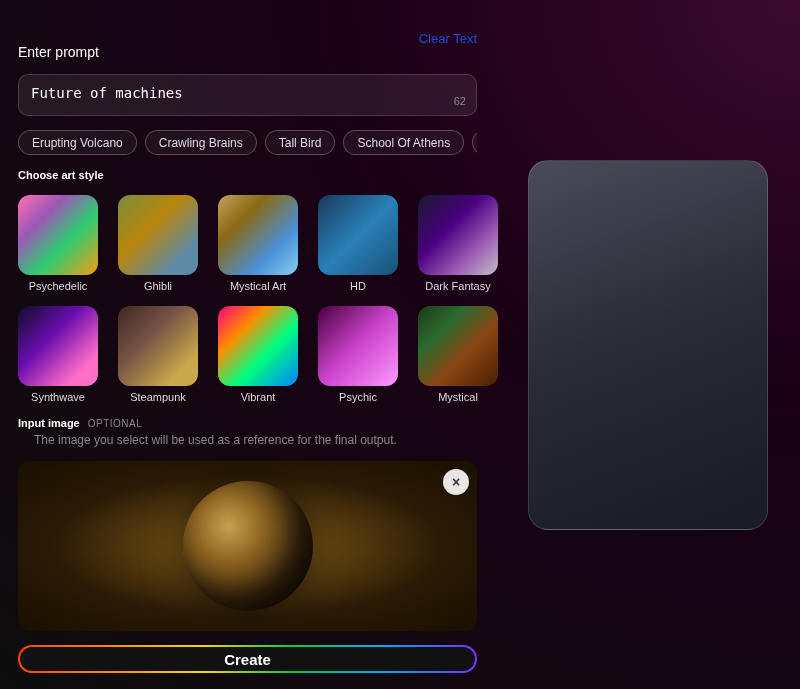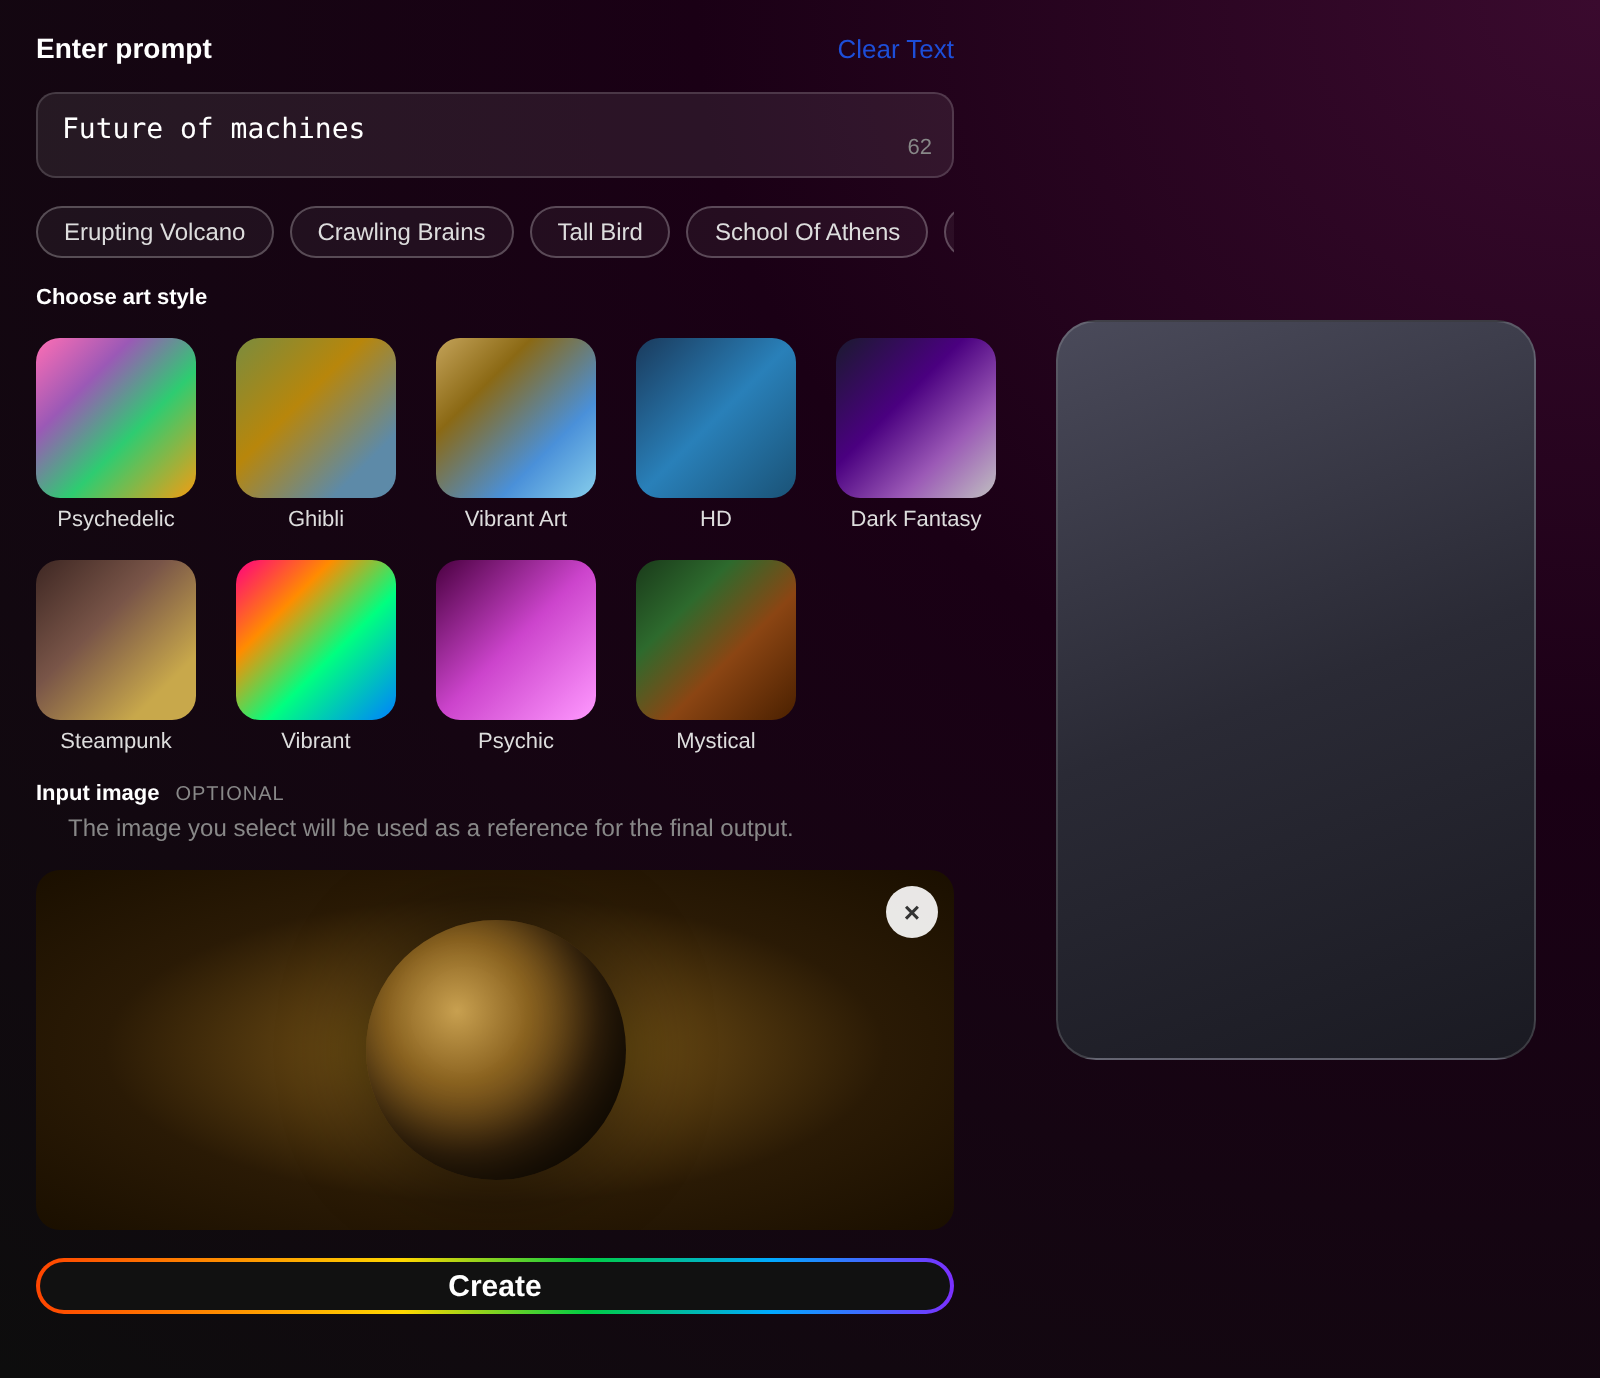--- a/index.html
+++ b/index.html
@@ -40,22 +40,23 @@
 
     
     .prompt-header {
       display: flex;
       justify-content: space-between;
       align-items: center;
     }
 
     .prompt-label {
       font-size: 14px;
-      font-weight: 700;
-      color: #fff;
+      font-weight: 400;
+      color: #fff;
+      margin-top: 28px;
     }
 
     .clear-text-btn {
       font-size: 13px;
       color: #1d4ed8;
       background: none;
       border: none;
       cursor: pointer;
     }
 
@@ -277,33 +278,37 @@
     <div class="style-item">
       <div class="style-thumb thumb-psychedelic"></div>
       <span class="style-label">Psychedelic</span>
     </div>
     <div class="style-item">
       <div class="style-thumb thumb-ghibli"></div>
       <span class="style-label">Ghibli</span>
     </div>
     <div class="style-item">
       <div class="style-thumb thumb-fantasy"></div>
-      <span class="style-label">Vibrant Art</span>
+      <span class="style-label">Mystical Art</span>
     </div>
     <div class="style-item">
       <div class="style-thumb thumb-hd"></div>
       <span class="style-label">HD</span>
     </div>
     <div class="style-item">
       <div class="style-thumb thumb-dark-fantasy"></div>
       <span class="style-label">Dark Fantasy</span>
     </div>
   </div>
 
   <div class="styles-row">
+    <div class="style-item">
+      <div class="style-thumb thumb-synthwave"></div>
+      <span class="style-label">Synthwave</span>
+    </div>
     <div class="style-item">
       <div class="style-thumb thumb-steampunk"></div>
       <span class="style-label">Steampunk</span>
     </div>
     <div class="style-item">
       <div class="style-thumb thumb-vibrant"></div>
       <span class="style-label">Vibrant</span>
     </div>
     <div class="style-item">
       <div class="style-thumb thumb-psychic"></div>

